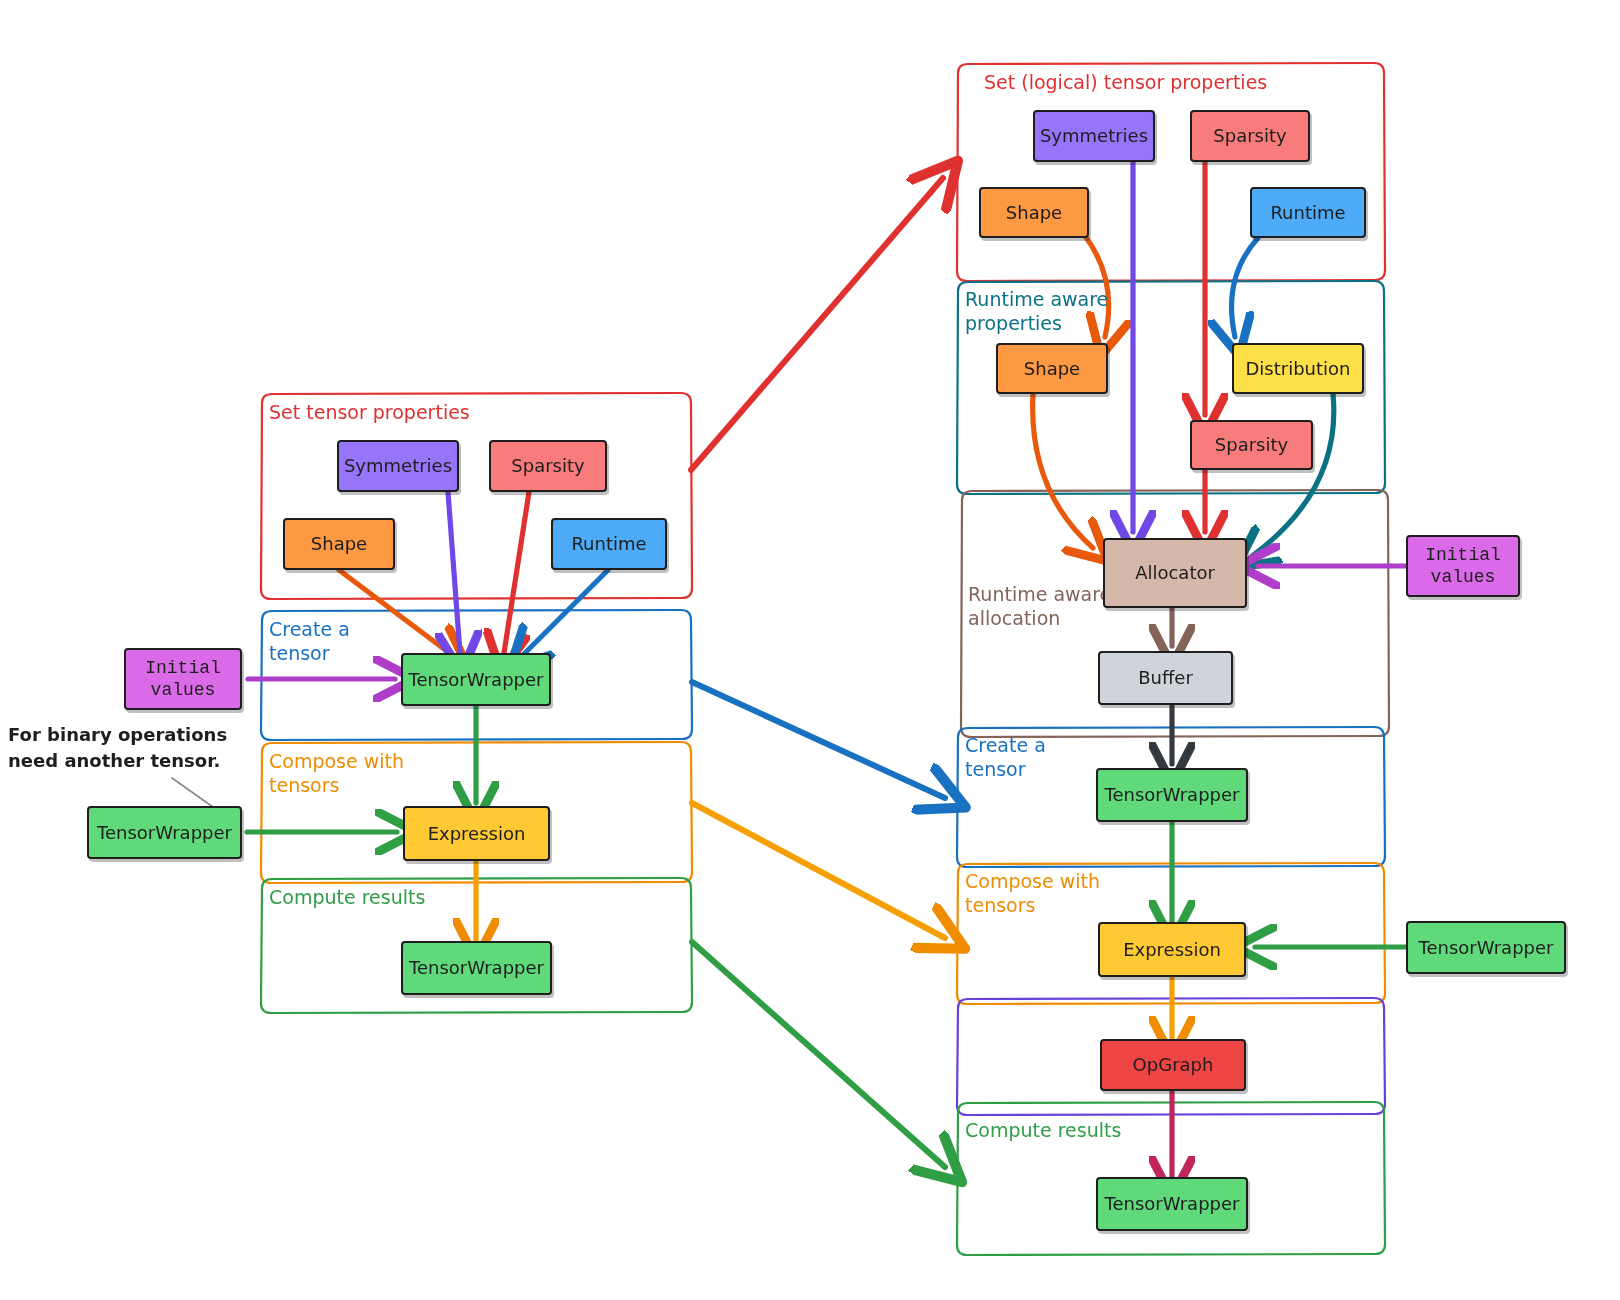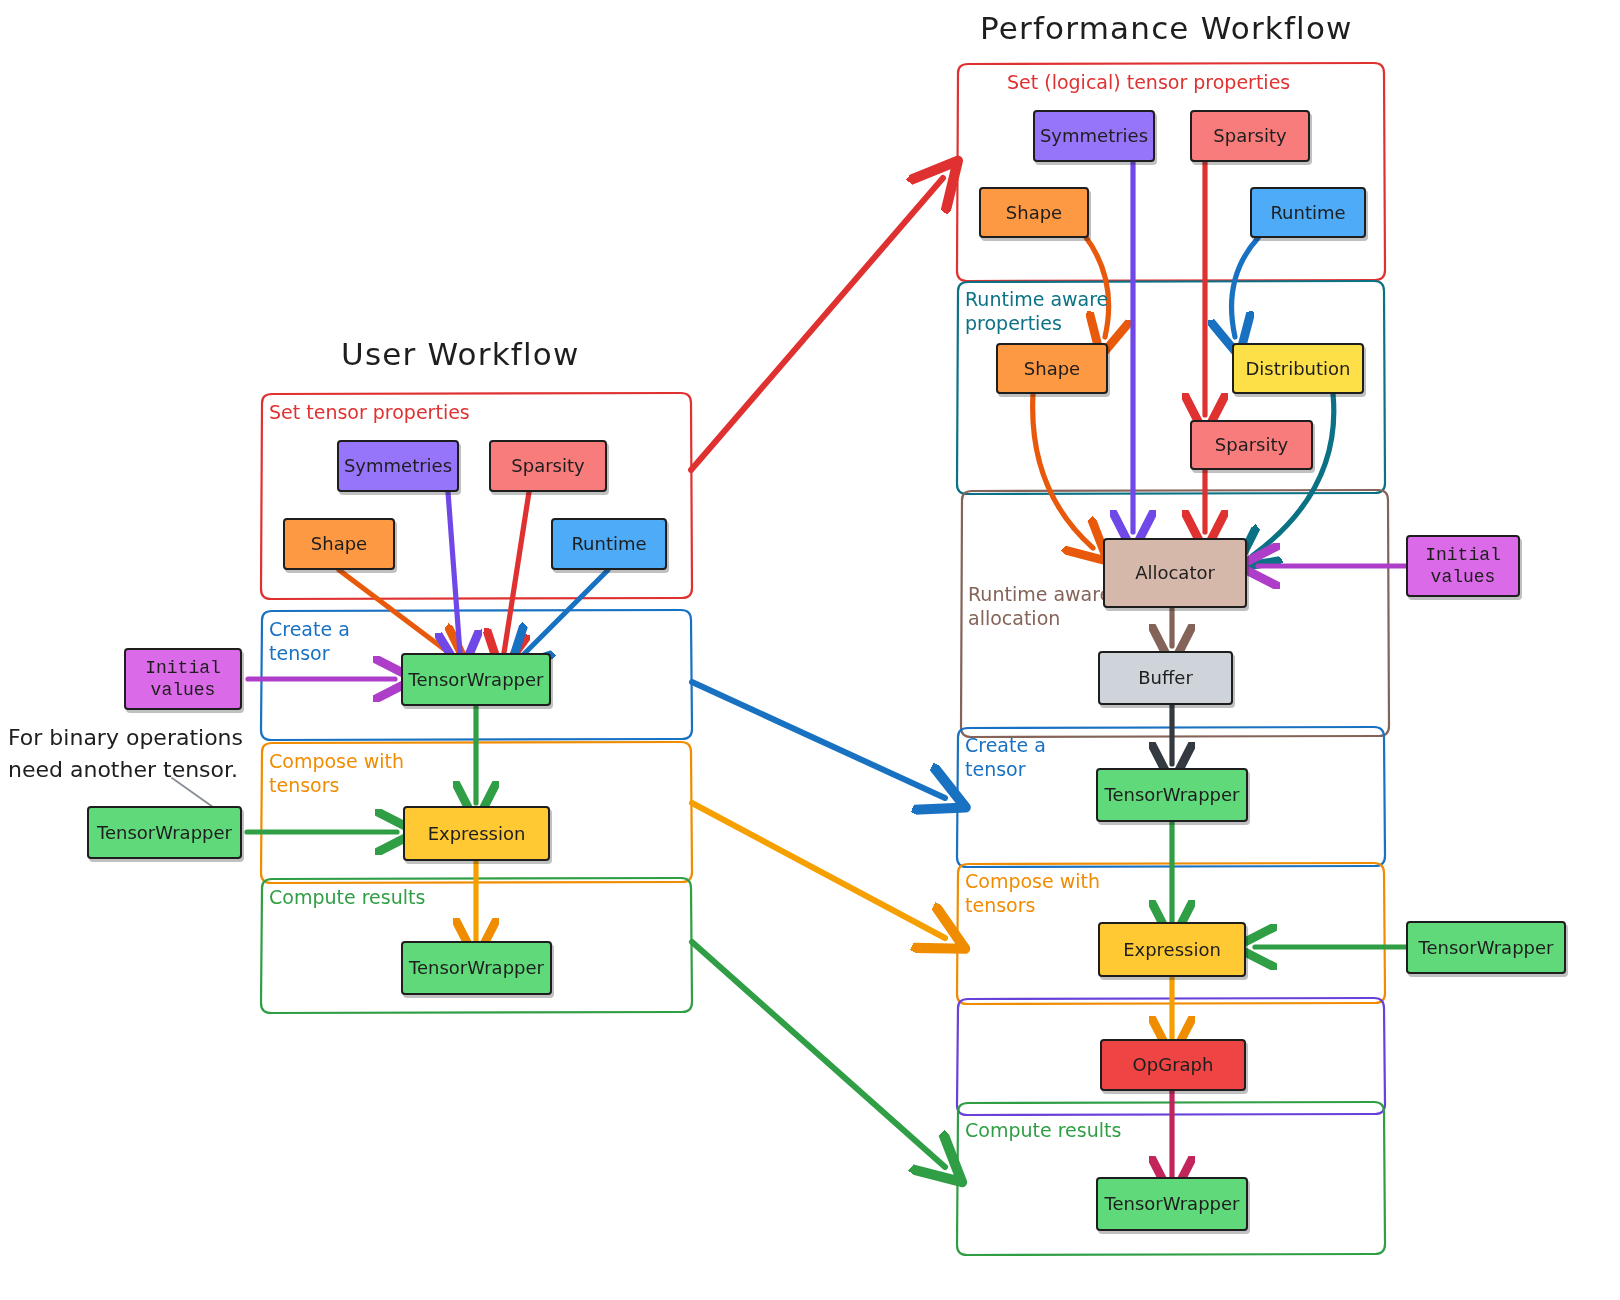--- a/index.html
+++ b/index.html
@@ -12,21 +12,21 @@
             font-family:"DejaVu Sans","Liberation Sans",sans-serif;white-space:nowrap;}
 
   .node{position:absolute;display:flex;align-items:center;justify-content:center;
         border:2.6px solid #1e1e1e;border-radius:4px;color:#1e1e1e;
         font-size:18px;text-align:center;line-height:1.2;
         box-shadow:2px 3px 0 rgba(30,30,30,.28);box-sizing:border-box;}
   .node.two-line{line-height:1.25;font-family:Liberation Mono, monospace;}
 
   .grp-label{position:absolute;font-size:19px;line-height:1.25;white-space:pre-line;}
 
-  .annot{position:absolute;font-size:22px;color:#1e1e1e;line-height:1.45;white-space:pre-line;}
+  .annot{position:absolute;font-size:18px;color:#1e1e1e;line-height:1.45;white-space:pre-line;font-weight:bold;}
 </style>
 </head>
 <body>
 
 <div id="stage">
 
   <svg id="canvas" viewBox="0 0 1620 1300" xmlns="http://www.w3.org/2000/svg">
     <defs>
       <marker id="ah-orange" markerWidth="9" markerHeight="9" refX="4.2" refY="4.5" orient="auto">
         <path d="M0.4,0.6 L8,4.5 L0.4,8.4" fill="none" stroke="#e8590c" stroke-width="1.7" stroke-linecap="round" stroke-linejoin="round"></path>
@@ -122,34 +122,32 @@
     <path d="M1333,394 Q1342,490 1252,556" fill="none" stroke="#0b7285" stroke-width="5.2" stroke-linecap="round" marker-end="url(#ah-teal)"></path>
     <path d="M1405,566 L1258,566" fill="none" stroke="#ae3ec9" stroke-width="5.2" stroke-linecap="round" marker-end="url(#ah-magenta)"></path>
     <path d="M1172,592 L1172,646" fill="none" stroke="#846358" stroke-width="5.2" stroke-linecap="round" marker-end="url(#ah-brown)"></path>
     <path d="M1172,705 L1172,764" fill="none" stroke="#343a40" stroke-width="5.2" stroke-linecap="round" marker-end="url(#ah-black)"></path>
     <path d="M1172,822 L1172,922" fill="none" stroke="#2f9e44" stroke-width="5.2" stroke-linecap="round" marker-end="url(#ah-green)"></path>
     <path d="M1406,947 L1255,947" fill="none" stroke="#2f9e44" stroke-width="5.2" stroke-linecap="round" marker-end="url(#ah-green)"></path>
     <path d="M1172,977 L1172,1038" fill="none" stroke="#f59f00" stroke-width="5.2" stroke-linecap="round" marker-end="url(#ah-yellow)"></path>
     <path d="M1172,1084 L1172,1178" fill="none" stroke="#c2255c" stroke-width="5.2" stroke-linecap="round" marker-end="url(#ah-crimson)"></path>
   </svg>
 
-  <div class="wf-title" style="left:341px;top:336px;">User Workflow</div>
-  <div class="wf-title" style="left:980px;top:10px;">Performance Workflow</div>
 
   <div class="annot" style="left:8px;top:722px;">For binary operations
 need another tensor.</div>
 
   <div class="grp-label" style="left:269px;top:401px;color:#e03131;">Set tensor properties</div>
   <div class="grp-label" style="left:269px;top:618px;color:#1971c2;">Create a
 tensor</div>
   <div class="grp-label" style="left:269px;top:750px;color:#f08c00;">Compose with
 tensors</div>
   <div class="grp-label" style="left:269px;top:886px;color:#2f9e44;">Compute results</div>
 
-  <div class="grp-label" style="left:1007px;top:71px;color:#e03131;">Set (logical) tensor properties</div>
+  <div class="grp-label" style="left:984px;top:71px;color:#e03131;">Set (logical) tensor properties</div>
   <div class="grp-label" style="left:965px;top:288px;color:#0b7285;">Runtime aware
 properties</div>
   <div class="grp-label" style="left:968px;top:583px;color:#846358;">Runtime aware
 allocation</div>
   <div class="grp-label" style="left:965px;top:734px;color:#1971c2;">Create a
 tensor</div>
   <div class="grp-label" style="left:965px;top:870px;color:#f08c00;">Compose with
 tensors</div>
   <div class="grp-label" style="left:965px;top:1119px;color:#2f9e44;">Compute results</div>
 

